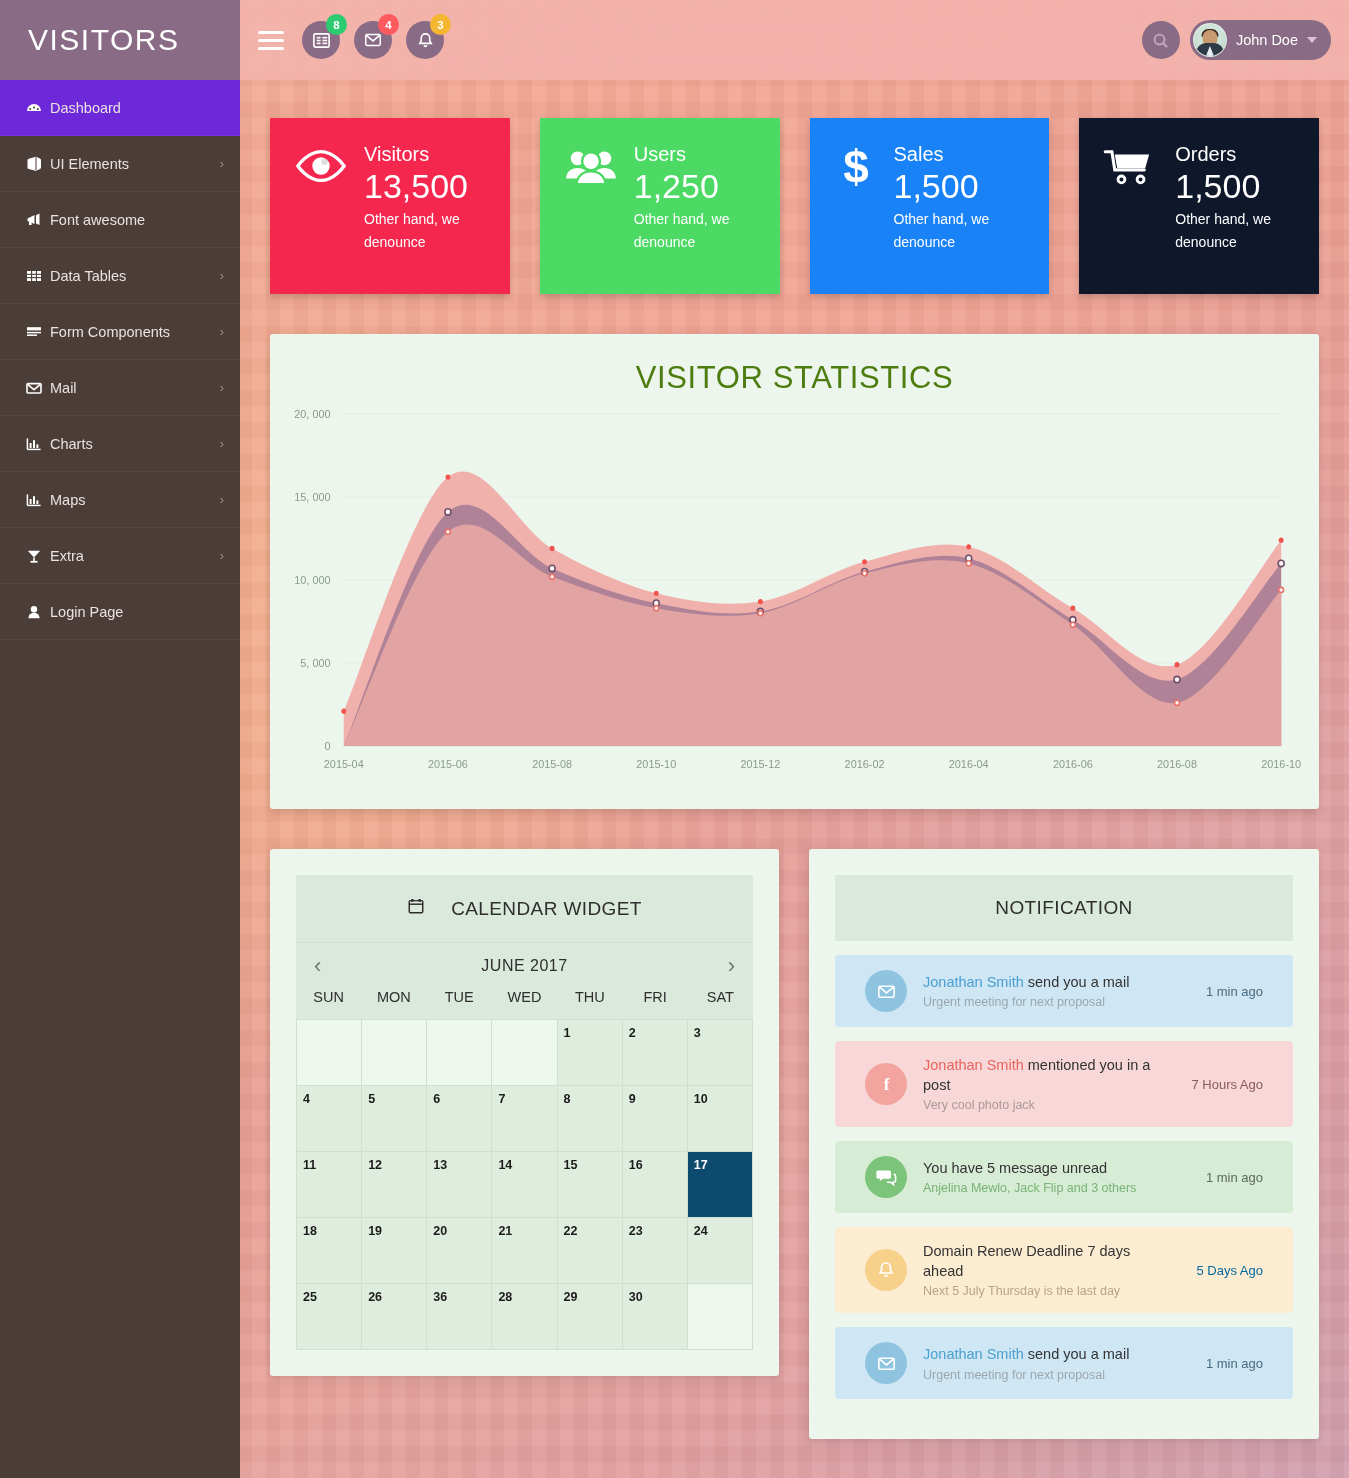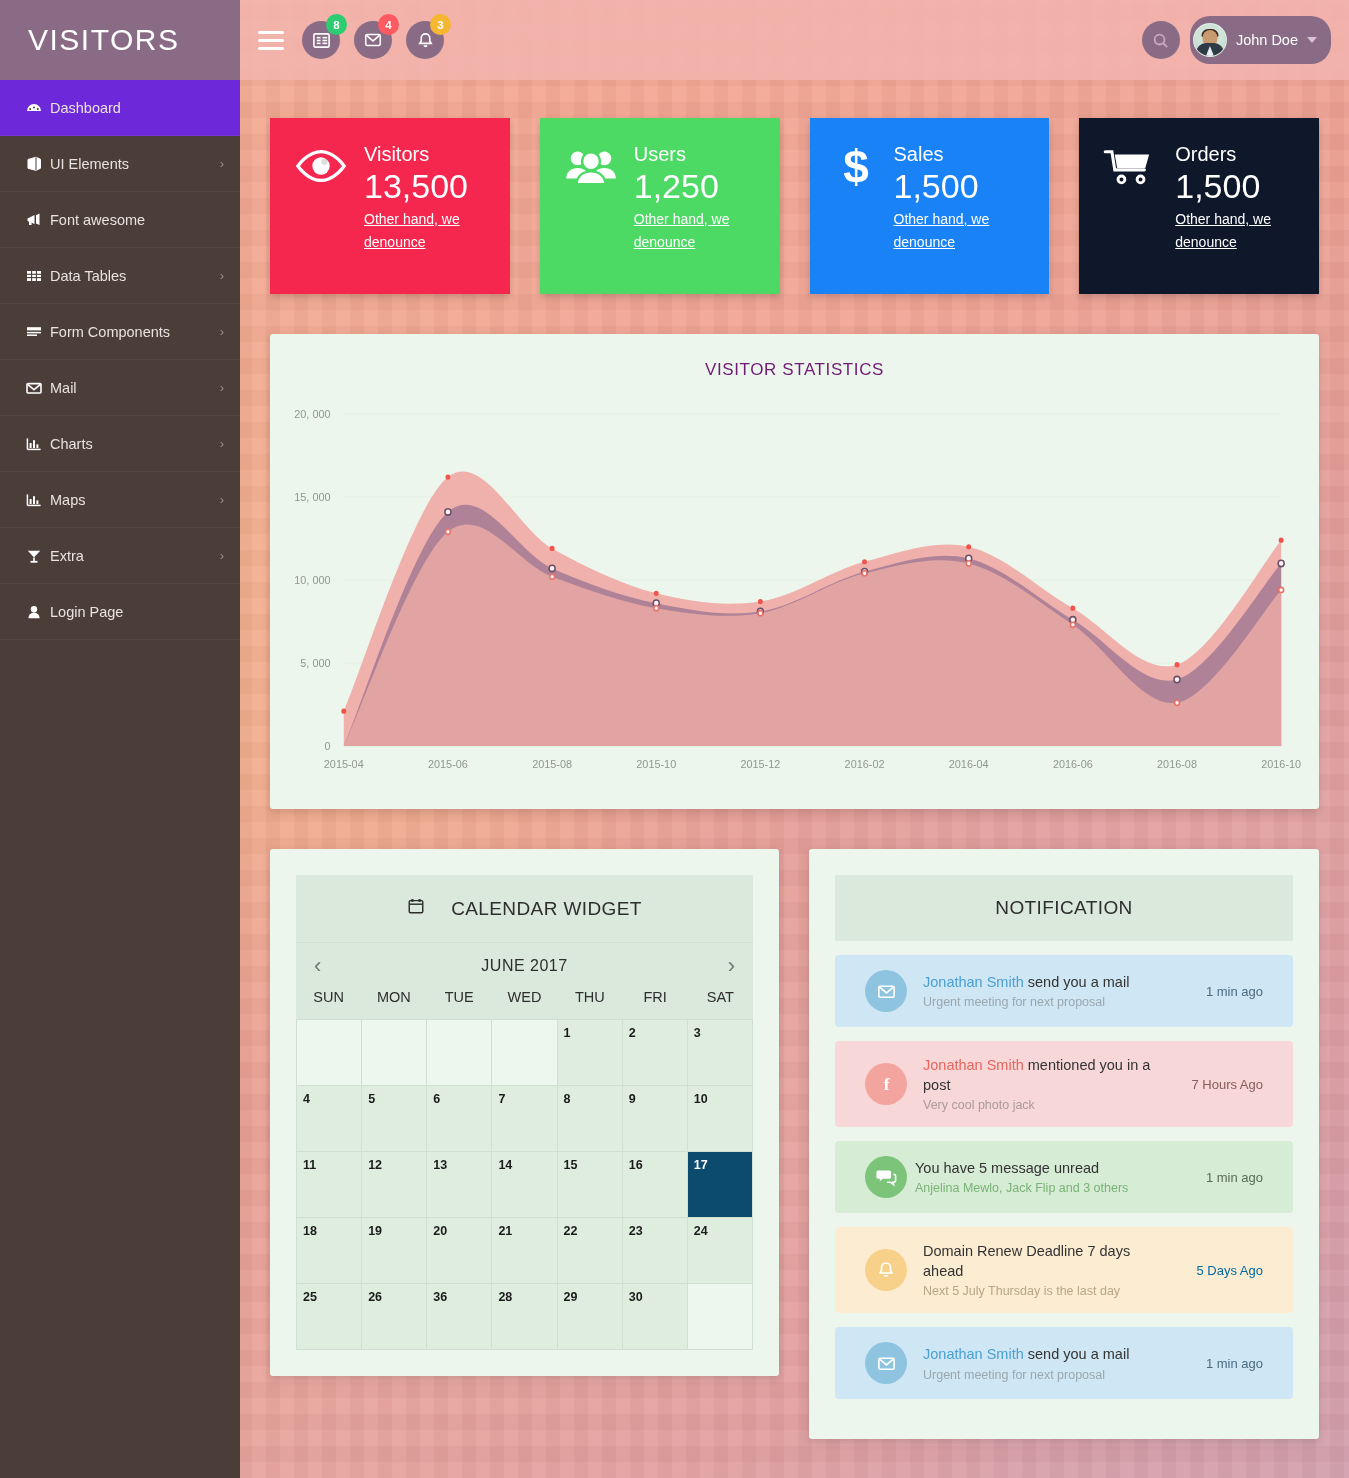--- a/index.html
+++ b/index.html
@@ -73,21 +73,21 @@
     position: absolute; top: -7px; right: -7px; min-width: 21px; height: 21px;
     border-radius: 11px; color: #fff; font-size: 11.5px; font-weight: bold;
     display: flex; align-items: center; justify-content: center; padding: 0 5px;
   }
   .hdr-right { margin-left: auto; display: flex; align-items: center; gap: 10px; }
   .search-btn {
     width: 38px; height: 38px; border-radius: 50%; background: #8a6b85;
     display: flex; align-items: center; justify-content: center; cursor: pointer;
   }
   .profile {
-    height: 48px; background: #8a6b85; border-radius: 20px; display: flex;
+    height: 40px; background: #8a6b85; border-radius: 20px; display: flex;
     align-items: center; padding: 0 14px 0 3px; gap: 9px; cursor: pointer;
   }
   .avatar {
     width: 34px; height: 34px; border-radius: 50%; overflow: hidden;
     background: radial-gradient(circle at 50% 34%, #cfe3d8 0 46%, #b9cfc4 100%);
     position: relative; flex: none; border: 1px solid rgba(255,255,255,.45);
   }
   .avatar .face {
     position: absolute; left: 50%; top: 20%; transform: translateX(-50%);
     width: 15px; height: 16px; border-radius: 50% 50% 46% 46%; background: #c9996f;
@@ -115,28 +115,28 @@
 
   .stats-row { display: flex; gap: 30px; padding: 38px 30px 0 30px; }
   .stat-card {
     flex: 1; height: 176px; padding: 26px 20px 0 24px;
     box-shadow: 0 3px 7px rgba(0,0,0,.17); display: flex; gap: 16px;
   }
   .stat-icon { color: #fff; flex: none; padding-top: 2px; }
   .stat-icon svg { display: block; }
   .stat-title { color: #fff; font-size: 20px; line-height: 1.05; }
   .stat-value { color: #fff; font-size: 34px; line-height: 1.25; font-weight: 300; }
-  .stat-desc { color: #fff; font-size: 14px; line-height: 1.65; max-width: 125px; text-decoration: underline; }
+  .stat-desc { color: #fff; font-size: 14px; line-height: 1.65; max-width: 125px; }
 
   .panel {
     background: #edf6ed; box-shadow: 0 3px 8px rgba(0,0,0,.13); border-radius: 3px;
   }
   .chart-panel { margin: 40px 30px 0 30px; height: 475px; padding: 26px 0 0 0; position: relative; }
   .chart-title {
-    text-align: center; font-size: 17px; color: #701a75; letter-spacing: .6px;
+    text-align: center; font-size: 31px; color: #4d7c0f; letter-spacing: .6px;
     font-weight: 400;
   }
   .chart-area { position: absolute; left: 0; right: 0; top: 70px; height: 400px; }
   .chart-area svg { display: block; width: 100%; height: 100%; }
 
   .bottom-row { display: flex; gap: 30px; padding: 40px 30px 60px 30px; align-items: flex-start; }
   .cal-panel { width: 509px; padding: 26px; }
   .notif-panel { flex: 1; padding: 26px 26px 40px 26px; }
 
   .widget-head {
@@ -574,21 +574,21 @@
               <svg width="21" height="21" viewBox="0 0 22 22">
                 <text x="11" y="17" font-family="Liberation Serif, serif" font-size="18" font-weight="bold" fill="#fff" text-anchor="middle">f</text>
               </svg>
             </div>
             <div class="notif-body">
               <div class="notif-line1"><span class="who" style="color: rgb(232, 101, 94);">Jonathan Smith</span><span> mentioned you in a post</span></div>
               <div class="notif-sub" style="color: rgb(173, 154, 154);">Very cool photo jack</div>
             </div>
             <div class="notif-time" style="color: rgb(138, 92, 92);">7 Hours Ago</div>
           </div>
-          <div class="notif-item" style="background: rgb(214, 236, 212); gap: 8px;">
+          <div class="notif-item" style="background: rgb(214, 236, 212);">
             <div class="notif-ic" style="background: rgb(124, 196, 122);">
               <svg width="22" height="22" viewBox="0 0 22 22" fill="#fff">
                 <path d="M3 4.5h11.5a1.6 1.6 0 0 1 1.6 1.6v5a1.6 1.6 0 0 1-1.6 1.6H8l-3.4 2.6.5-2.6H3a1.6 1.6 0 0 1-1.6-1.6v-5A1.6 1.6 0 0 1 3 4.5z"></path>
                 <path d="M18.6 8.4h.4a1.6 1.6 0 0 1 1.6 1.6v4.6a1.6 1.6 0 0 1-1.6 1.6h-1l.5 2.4-3.2-2.4h-3.2" fill="none" stroke="#fff" stroke-width="1.6"></path>
               </svg>
             </div>
             <div class="notif-body">
               <div class="notif-line1"><span>You have 5 message unread</span></div>
               <div class="notif-sub" style="color: rgb(121, 179, 119);">Anjelina Mewlo, Jack Flip and 3 others</div>
             </div>

